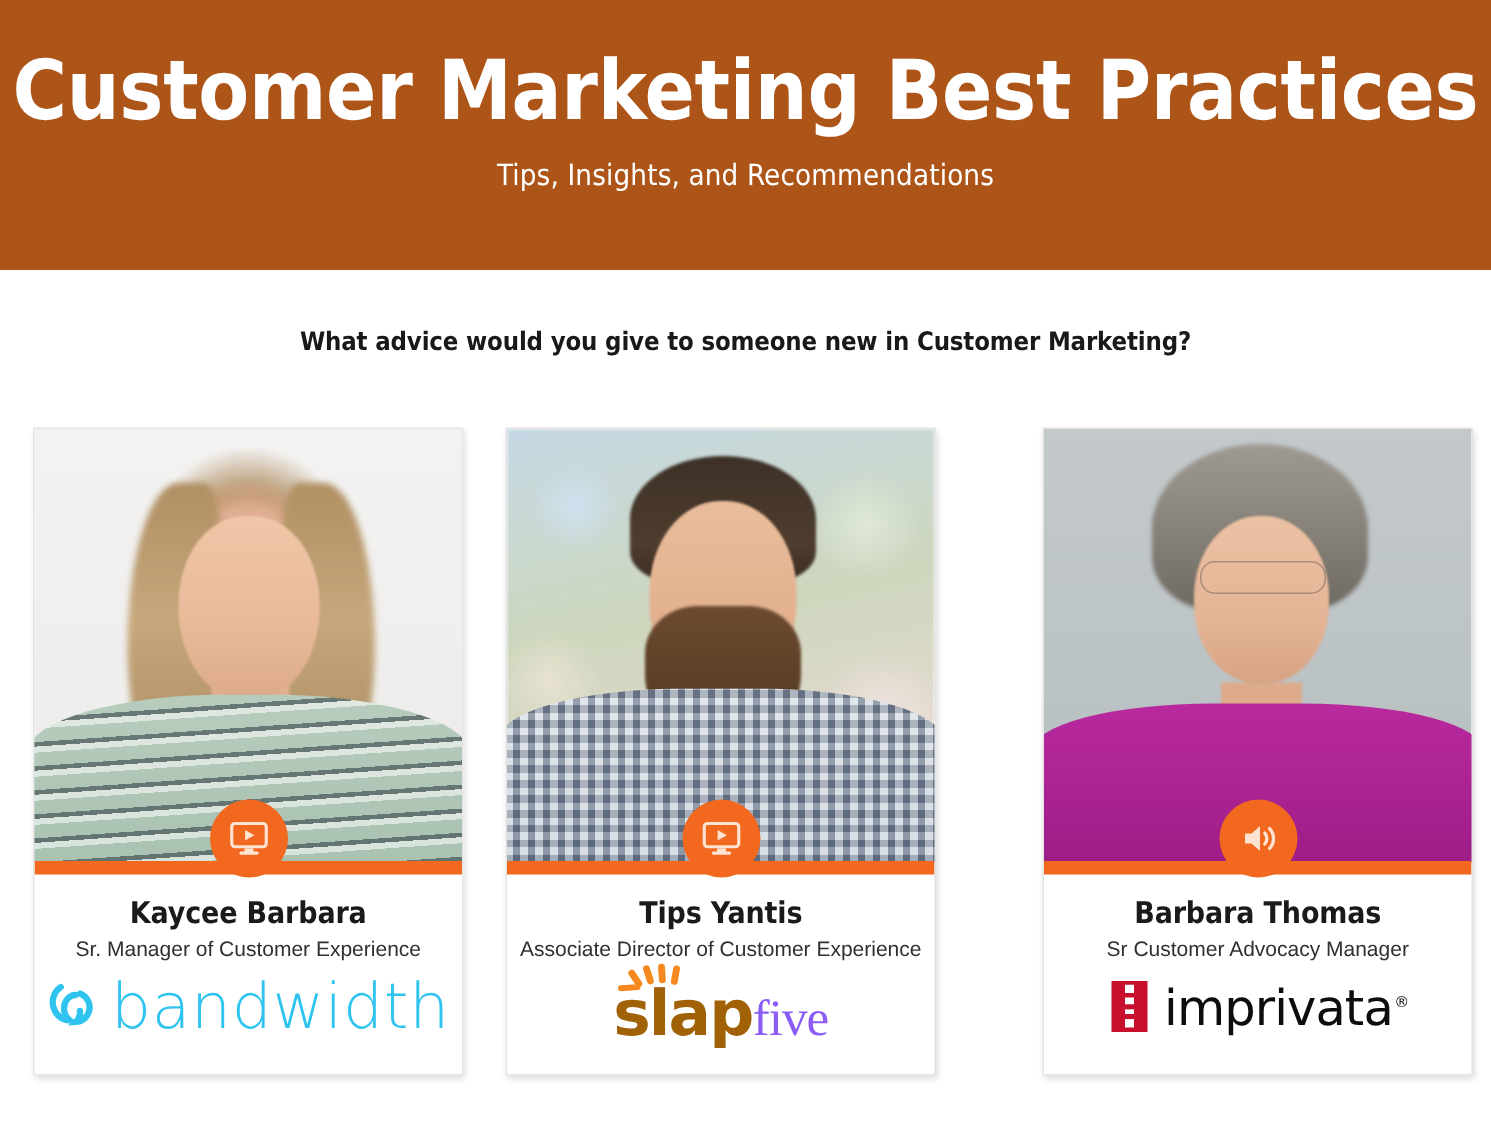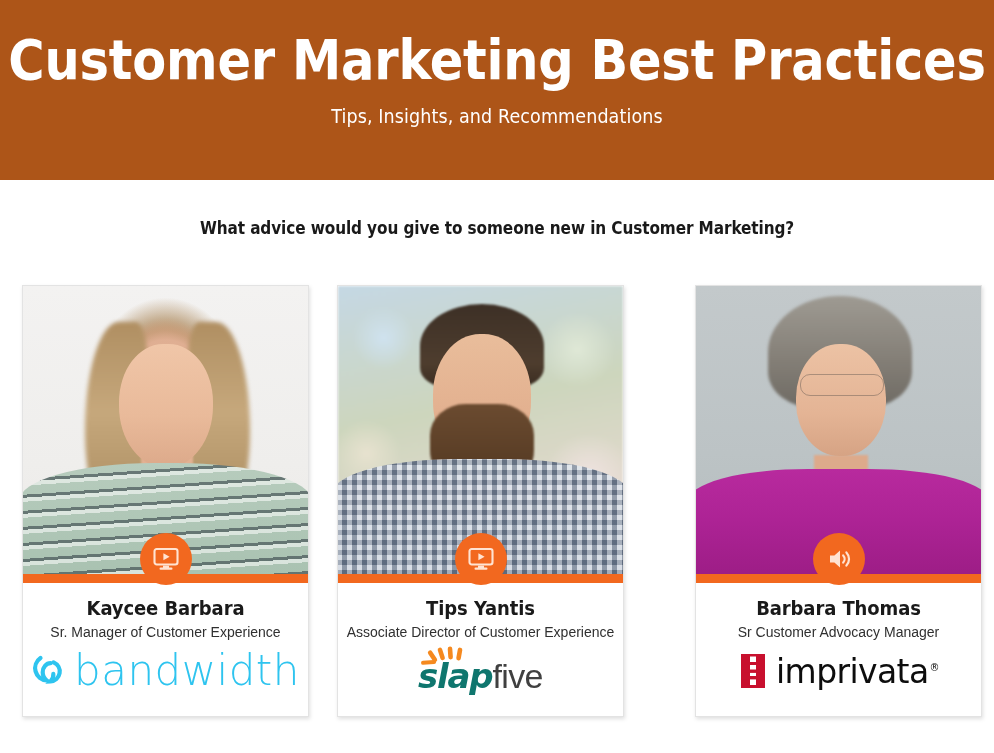--- a/index.html
+++ b/index.html
@@ -315,31 +315,30 @@
     position: relative;
     display: flex;
     align-items: flex-end;
     padding-top: 10px;
   }
   .logo-slapfive .rays {
     position: absolute;
     left: 3px; top: -3px;
   }
   .logo-slapfive .sf-slap {
-    color: #0f766e;
+    color: #a16207;
     font-family: "DejaVu Sans", sans-serif;
-    font-size: 34px;
+    font-size: 42px;
     font-weight: bold;
     letter-spacing: -1.2px;
     line-height: 1;
-    font-style: italic;
   }
   .logo-slapfive .sf-five {
-    color: #404040;
-    font-family: Liberation Sans, sans-serif;
+    color: #8b5cf6;
+    font-family: Liberation Serif, serif;
     font-size: 34px;
     font-weight: normal;
     letter-spacing: -0.6px;
     line-height: 1;
   }
 
   
   .logo-imprivata {
     display: flex;
     align-items: center;

